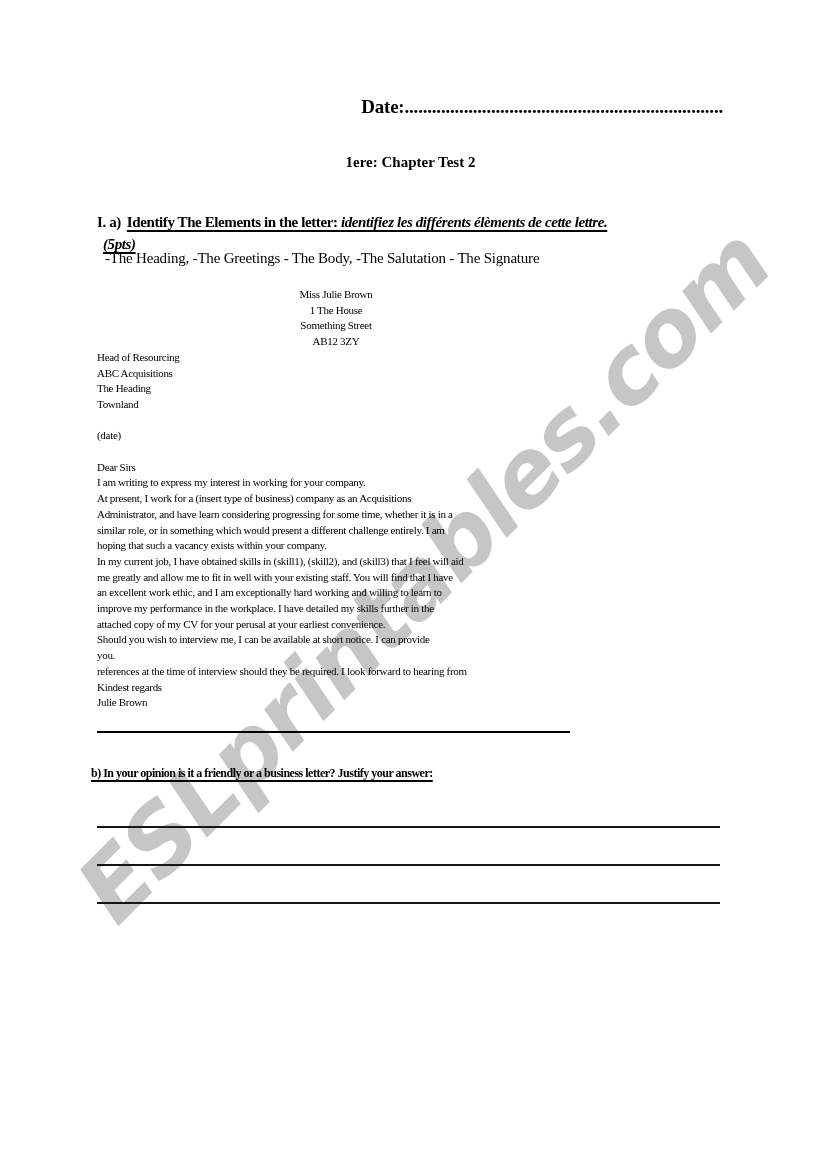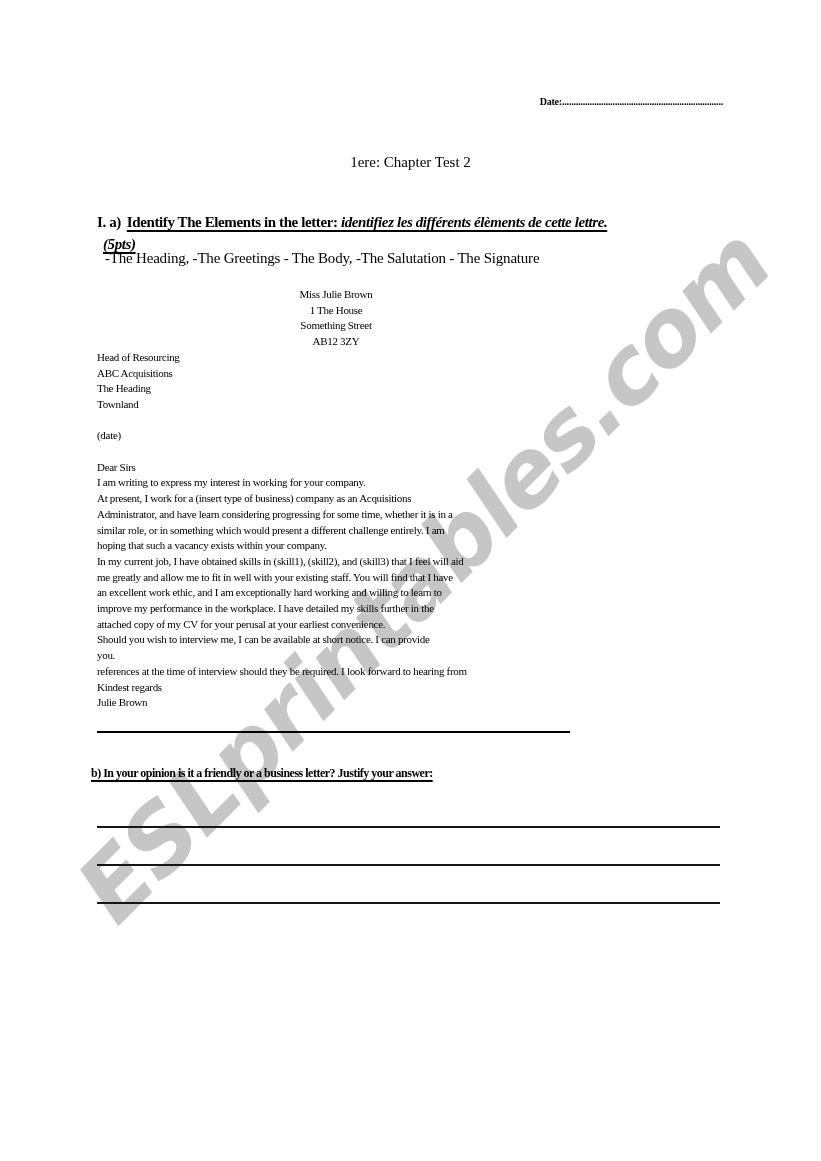--- a/index.html
+++ b/index.html
@@ -21,26 +21,26 @@
     font-size:92px;letter-spacing:-2px;
     color:#c6c6c6;
     white-space:nowrap;
     z-index:0;
     user-select:none;
   }
   .content{position:absolute;inset:0;z-index:1;}
   
   .date-line{
     position:absolute;top:96px;right:98px;
-    font-size:10px;font-weight:bold;letter-spacing:-0.2px;
+    font-size:19px;font-weight:bold;letter-spacing:-0.2px;
     white-space:nowrap;
   }
   .test-title{
     position:absolute;top:154px;left:0;width:821px;
-    text-align:center;font-size:15px;font-weight:normal;
+    text-align:center;font-size:15px;font-weight:bold;
   }
   
   .sec-a{
     position:absolute;left:97px;top:211px;width:660px;
     font-size:15px;font-weight:bold;line-height:22px;
     letter-spacing:-0.4px;
   }
   .u{text-decoration:underline;text-decoration-thickness:1.5px;text-underline-offset:3px;padding-left:6px;}
   .it{font-style:italic;}
   .elements-line{

